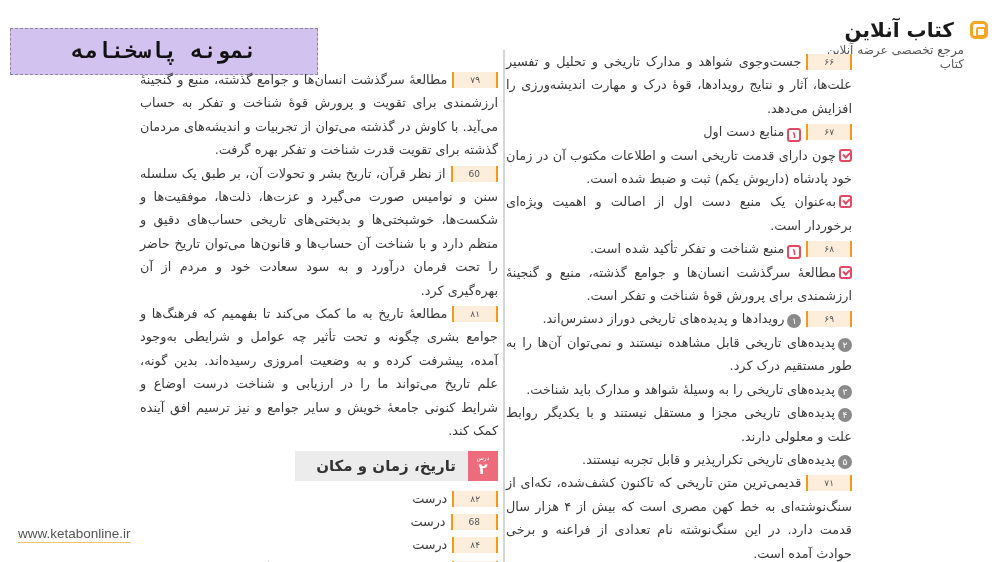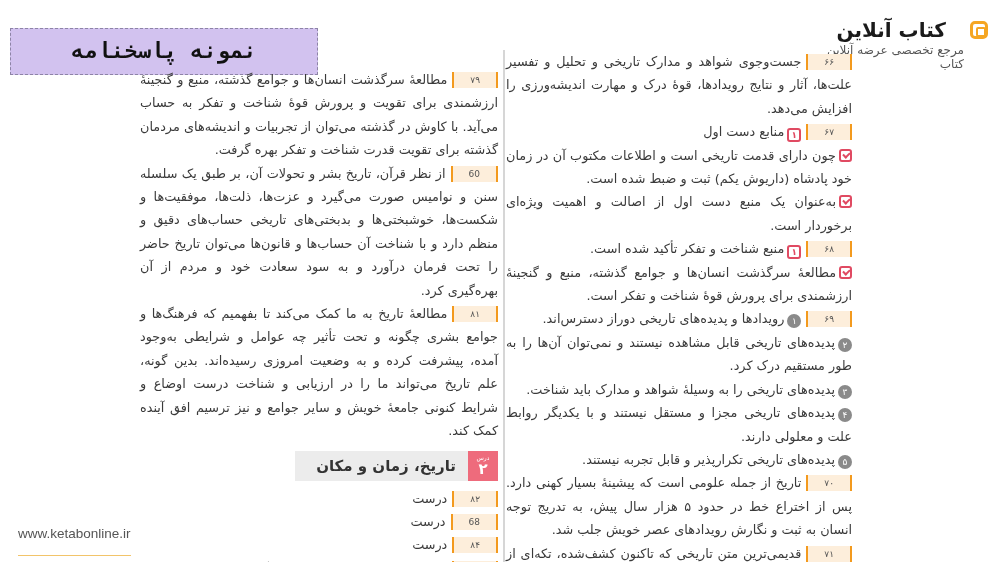--- a/index.html
+++ b/index.html
@@ -8,21 +8,21 @@
 
     .title-badge {
       position: absolute; left: 10px; top: 28px; width: 308px; height: 47px;
       background: #d2c2ef; border: 1px dashed #8d84a6; border-radius: 0;
       display: flex; align-items: center; justify-content: center;
       font-family: Liberation Mono, monospace; font-weight: bold; font-size: 22px; color: #111;
       direction: rtl;
     }
 
     .logo { position: absolute; right: 12px; top: 18px; width: 175px; height: 40px; direction: rtl; }
-    .logo-row { display: flex; align-items: center; gap: 24px; justify-content: flex-start; }
+    .logo-row { display: flex; align-items: center; gap: 16px; justify-content: flex-start; }
     .logo-icon {
       width: 18px; height: 18px; border: 3px solid #f5a623; border-radius: 5px;
       position: relative;
     }
     .logo-icon::after {
       content: ""; position: absolute; left: 3px; top: 3px; width: 6px; height: 6px;
       border: 2px solid #f5a623; border-radius: 2px;
     }
     .logo-text { font-weight: bold; font-size: 20px; color: #1a1a1a; letter-spacing: -0.5px; }
     .logo-sub { font-size: 12px; color: #555; margin-top: 1px; padding-right: 24px; }
@@ -70,21 +70,21 @@
     .lesson-num .lbl { font-size: 6px; line-height: 7px; }
     .lesson-num .num { font-size: 15px; font-weight: bold; line-height: 16px; }
     .lesson-title {
       background: #ececec; height: 30px; line-height: 30px; padding: 0 12px 0 21px;
       font-weight: bold; font-size: 15px; color: #333;
     }
     .short-row { height: 23.4px; }
 
     .site-url {
       position: absolute; left: 18px; top: 526px; font-family: "Liberation Sans", sans-serif;
-      font-size: 13.5px; color: #555; border-bottom: 1px solid #f2c46a; padding-bottom: 14px;
+      font-size: 13.5px; color: #555; border-bottom: 1px solid #f2c46a; padding-bottom: 1px;
     }
     p { margin: 0; }
   </style>
 </head>
 <body>
 
 <div class="title-badge">
   <span>نمونه پاسخنامه</span>
 </div>
 
@@ -126,23 +126,20 @@
     <p>
       <span class="circ">۳</span><span>پدیده‌های تاریخی را به وسیلهٔ شواهد و مدارک باید شناخت.</span>
     </p>
     <p>
       <span class="circ">۴</span><span>پدیده‌های تاریخی مجزا و مستقل نیستند و با یکدیگر روابط علت و معلولی دارند.</span>
     </p>
     <p>
       <span class="circ">۵</span><span>پدیده‌های تاریخی تکرارپذیر و قابل تجربه نیستند.</span>
     </p>
     <p>
-      <span class="qnum">۷۰</span><span>تاریخ از جمله علومی است که پیشینهٔ بسیار کهنی دارد. پس از اختراع خط در حدود ۵ هزار سال پیش، به تدریج توجه انسان به ثبت و نگارش رویدادهای عصر خویش جلب شد.</span>
-    </p>
-    <p>
       <span class="qnum">۷۱</span><span>قدیمی‌ترین متن تاریخی که تاکنون کشف‌شده، تکه‌ای از سنگ‌نوشته‌ای به خط کهن مصری است که بیش از ۴ هزار سال قدمت دارد. در این سنگ‌نوشته نام تعدادی از فراعنه و برخی حوادث آمده است.</span>
     </p>
   </div>
 
   <div class="divider"></div>
 
   <div class="col col-left">
     <p>
       <span class="qnum">۷۹</span><span>مطالعهٔ سرگذشت انسان‌ها و جوامع گذشته، منبع و گنجینهٔ ارزشمندی برای تقویت و پرورش قوهٔ شناخت و تفکر به حساب می‌آید. با کاوش در گذشته می‌توان از تجربیات و اندیشه‌های مردمان گذشته برای تقویت قدرت شناخت و تفکر بهره گرفت.</span>
     </p>

